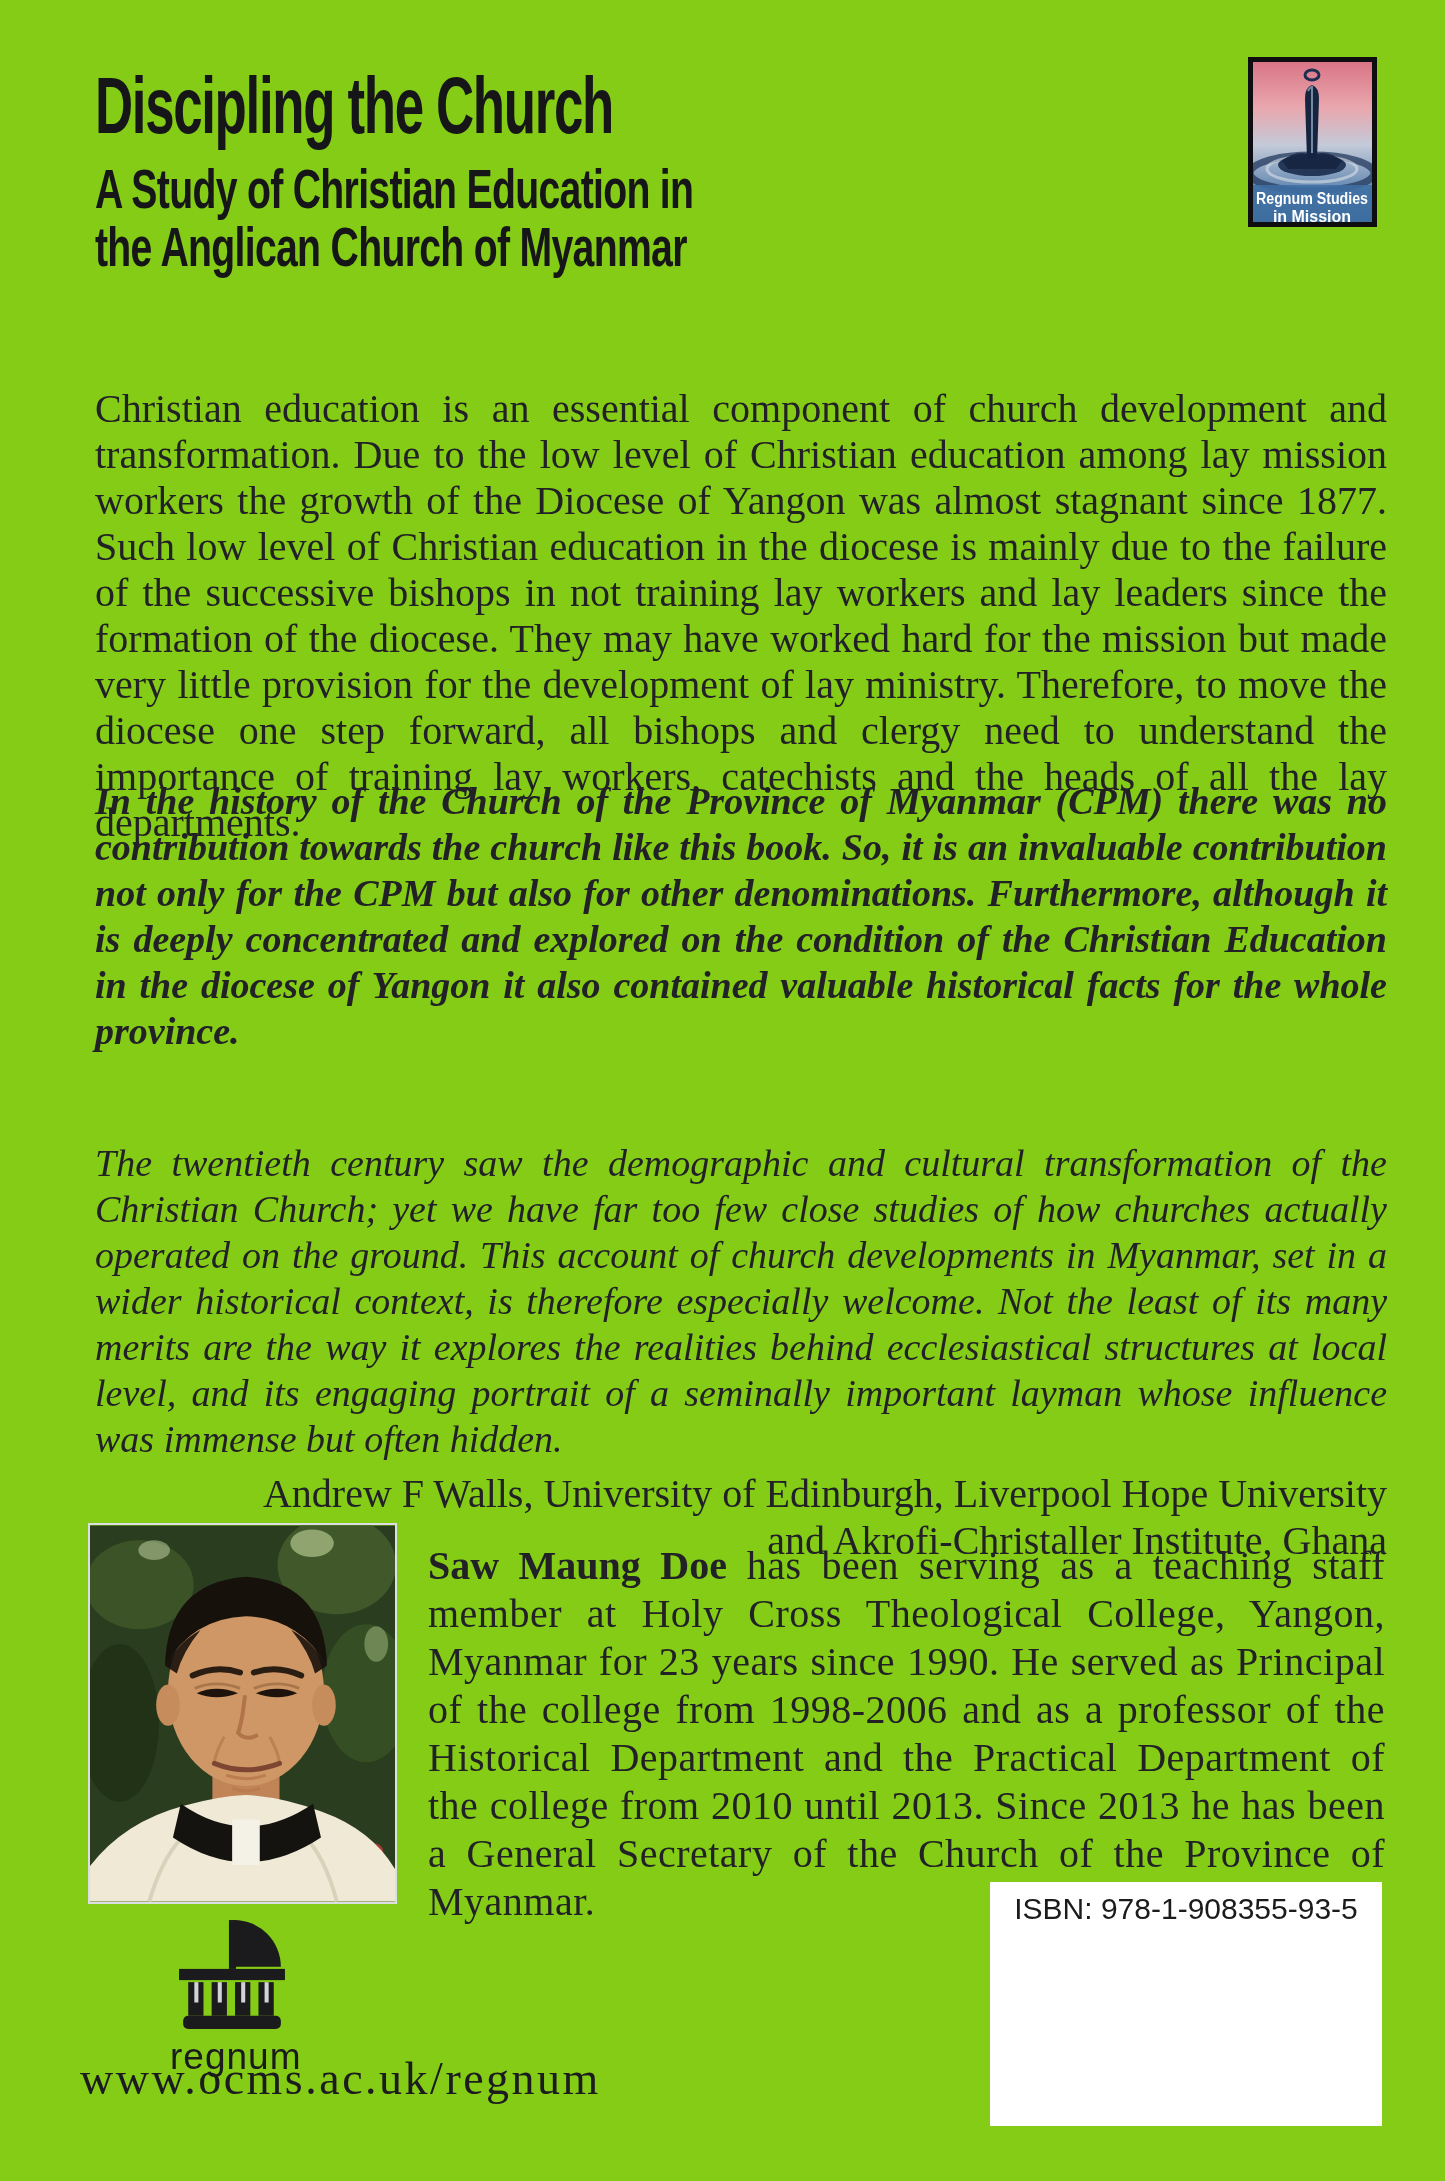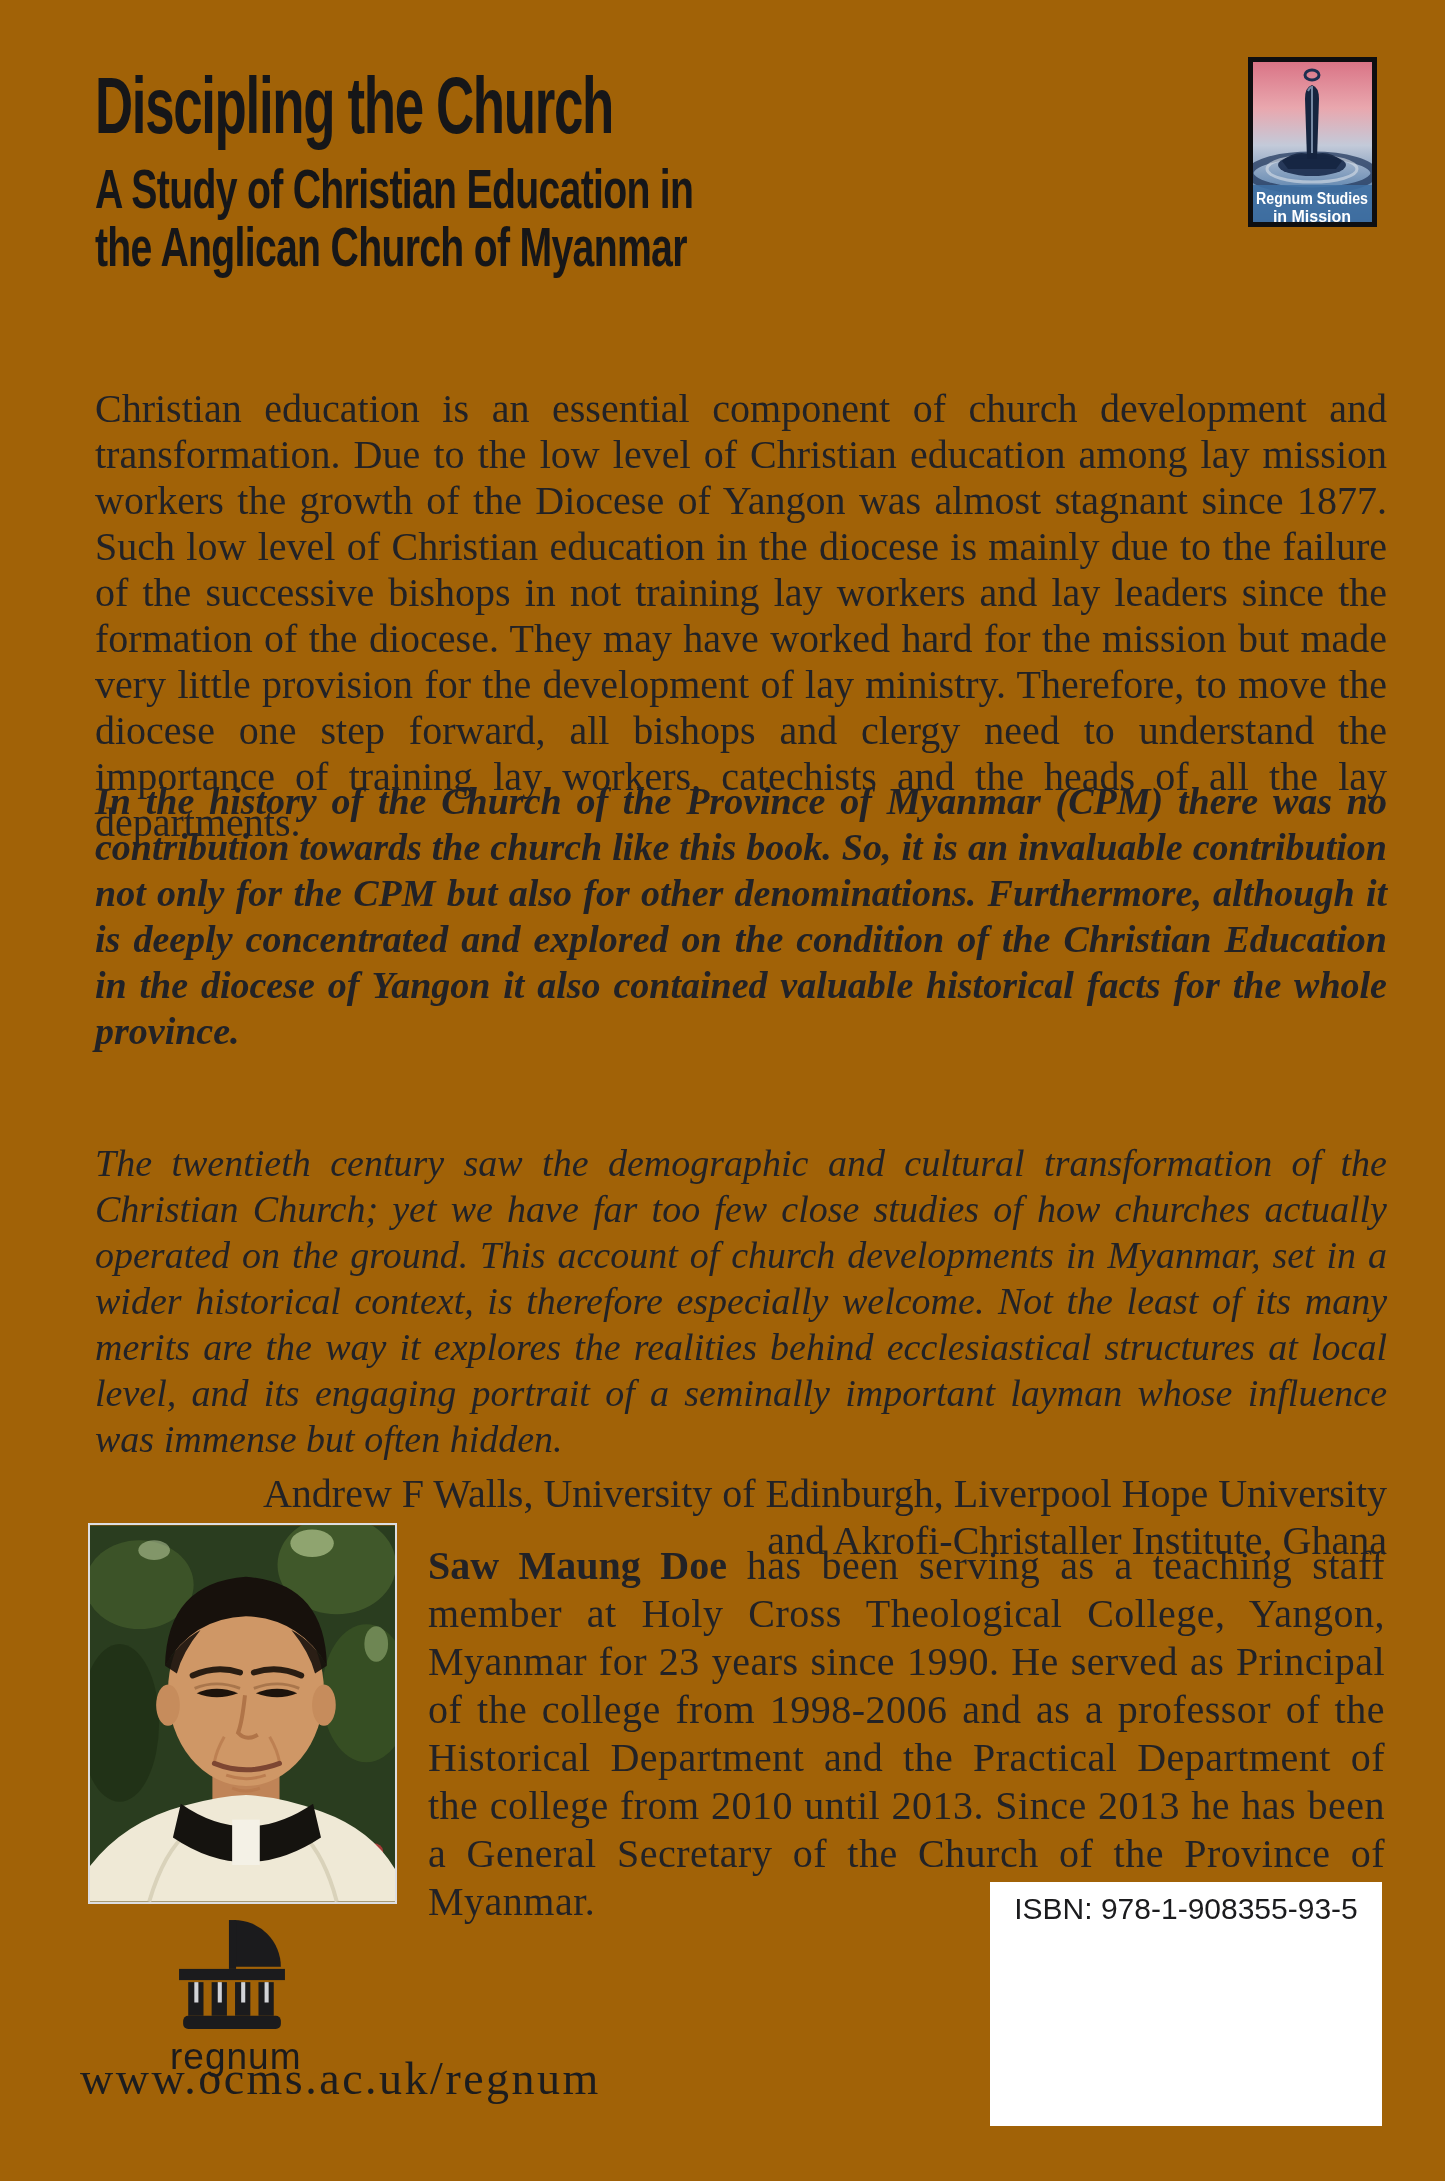--- a/index.html
+++ b/index.html
@@ -1,18 +1,18 @@
 <!DOCTYPE html>
 <html><head>
 <meta charset="utf-8">
 <style>
   html,body{margin:0;padding:0;background:#9a9aa0;}
   .page{
     position:relative; width:1445px; height:2181px;
-    background:#a16207; overflow:hidden;
+    background:#84cc16; overflow:hidden;
     font-family:"Liberation Serif", serif; color:#222226;
   }
   
   .title-block{position:absolute; left:95px; top:66px;}
   .main-title{
     font-family:"Liberation Sans", sans-serif; font-weight:bold;
     font-size:80px; line-height:80px; color:#161618; letter-spacing:-2px;
     transform:scaleX(0.66); transform-origin:left top; white-space:nowrap; margin:0;
   }
   .sub-title{

